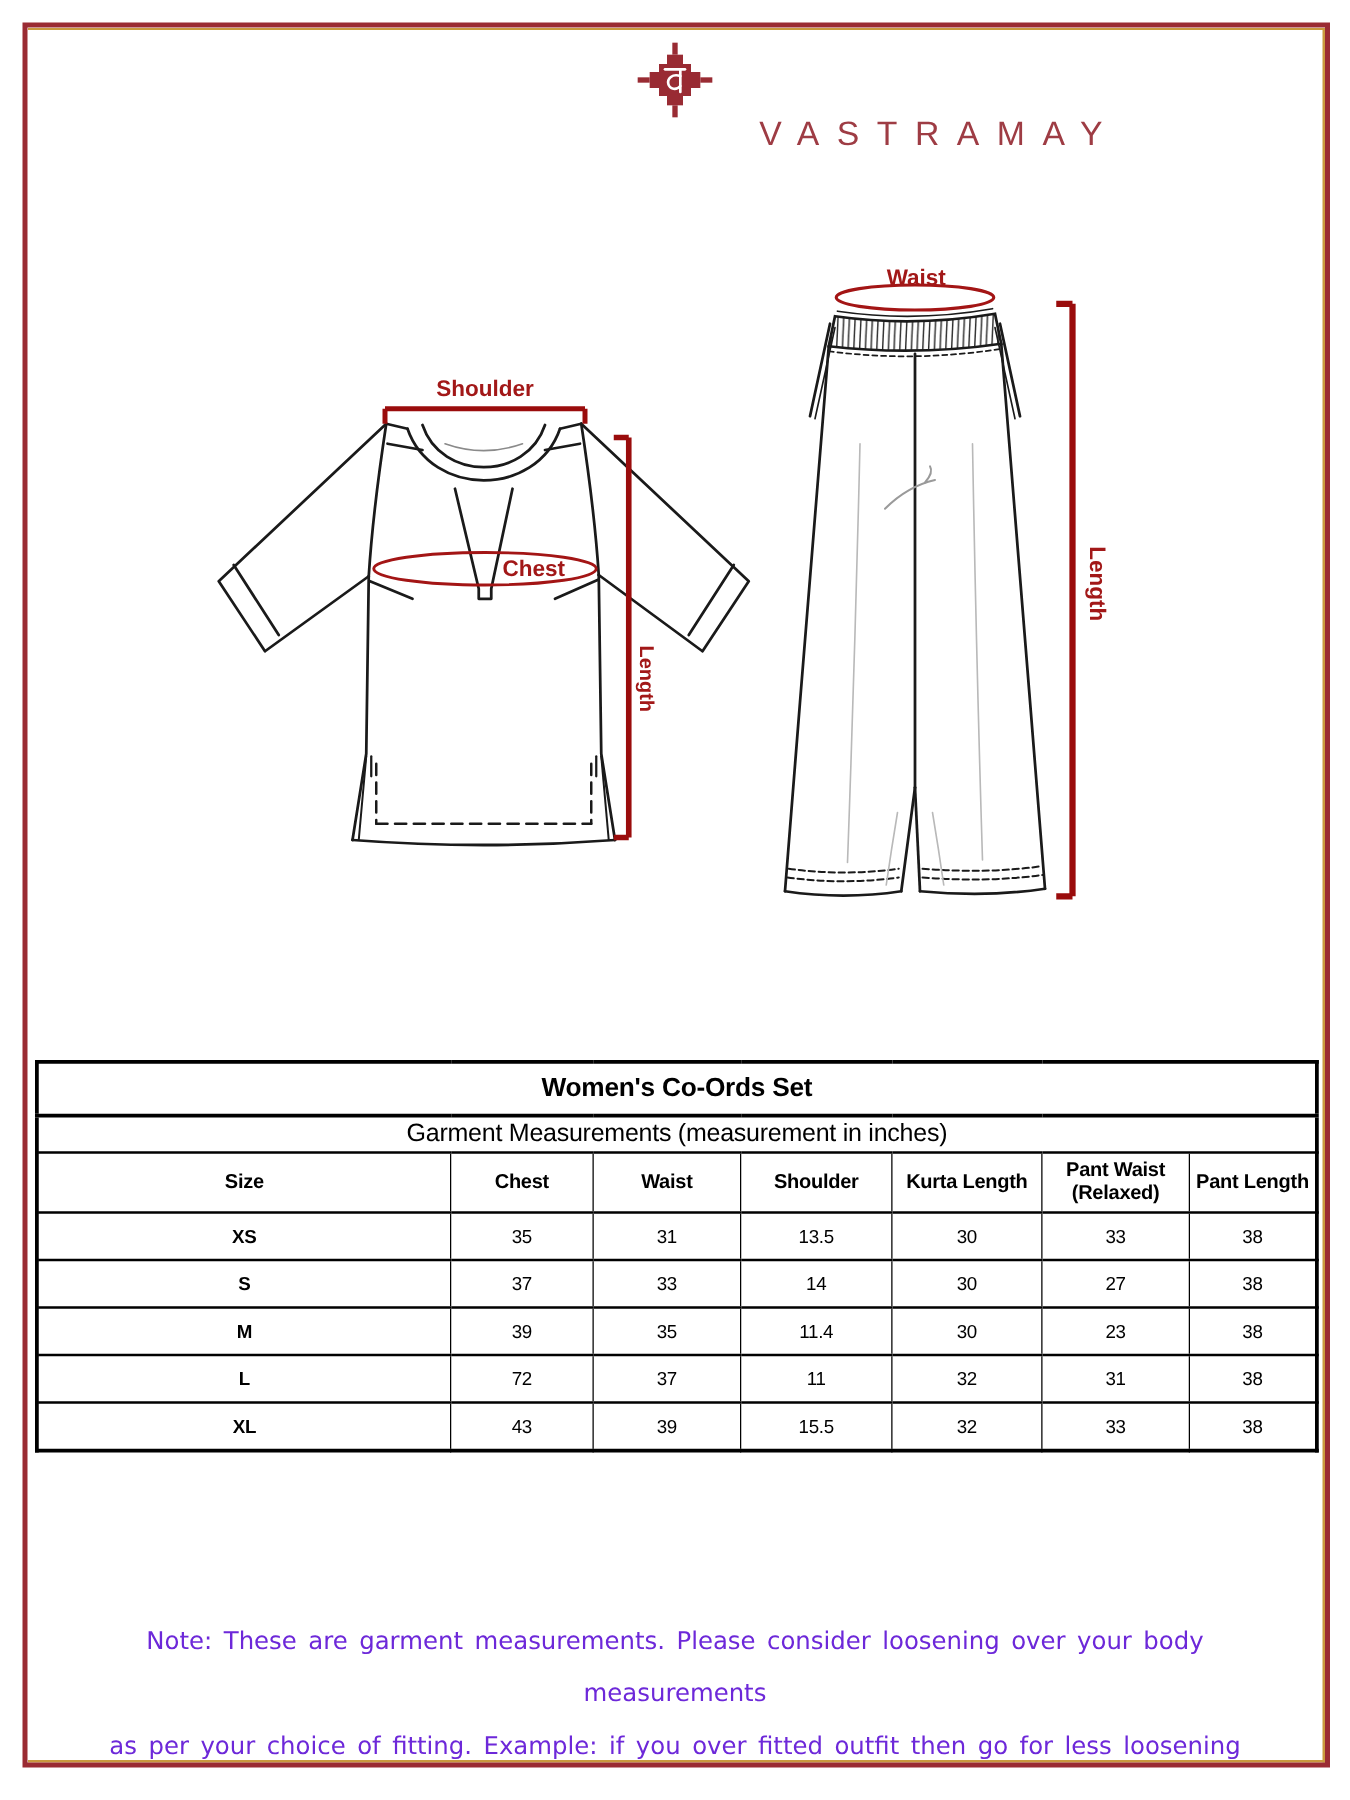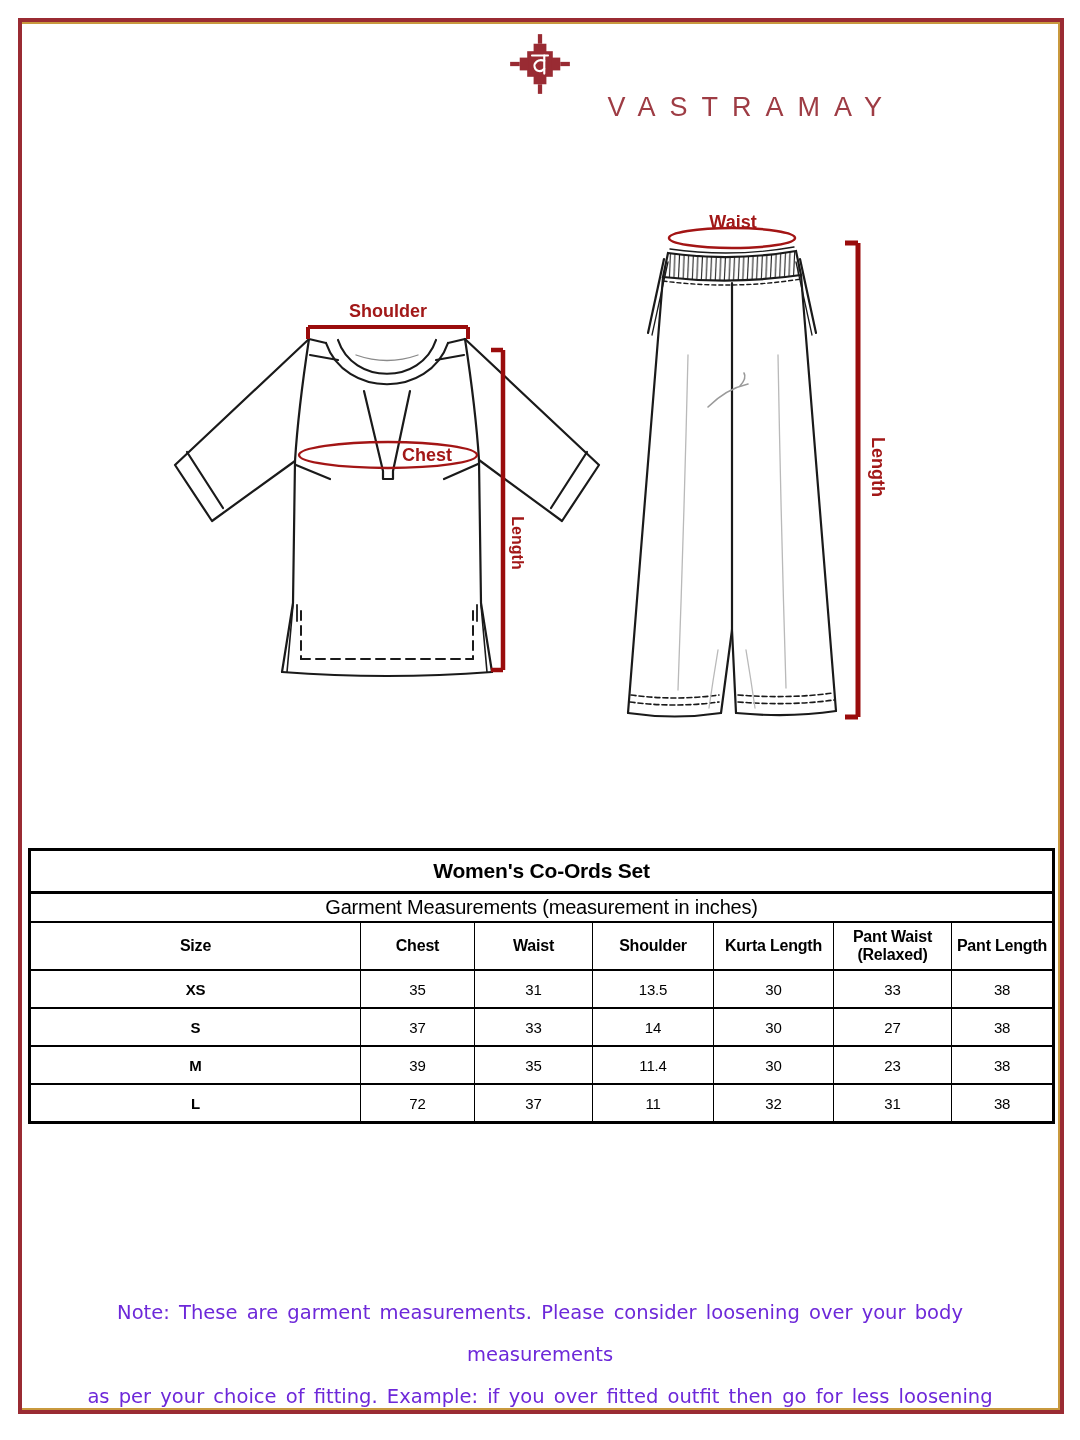--- a/index.html
+++ b/index.html
@@ -232,20 +232,29 @@
     </tr>
     <tr class="tbl-row">
       <td class="size-cell">L</td>
       <td>72</td>
       <td>37</td>
       <td>11</td>
       <td>32</td>
       <td>31</td>
       <td>38</td>
     </tr>
+    <tr class="tbl-row">
+      <td class="size-cell">XL</td>
+      <td>43</td>
+      <td>39</td>
+      <td>15.5</td>
+      <td>32</td>
+      <td>33</td>
+      <td>38</td>
+    </tr>
   </tbody>
     </table>
 
   <div class="note">
     <div>Note: These are garment measurements. Please consider loosening over your body measurements</div>
     <div>as per your choice of fitting. Example: if you over fitted outfit then go for less loosening</div>
   </div>
 
 </div>
 

